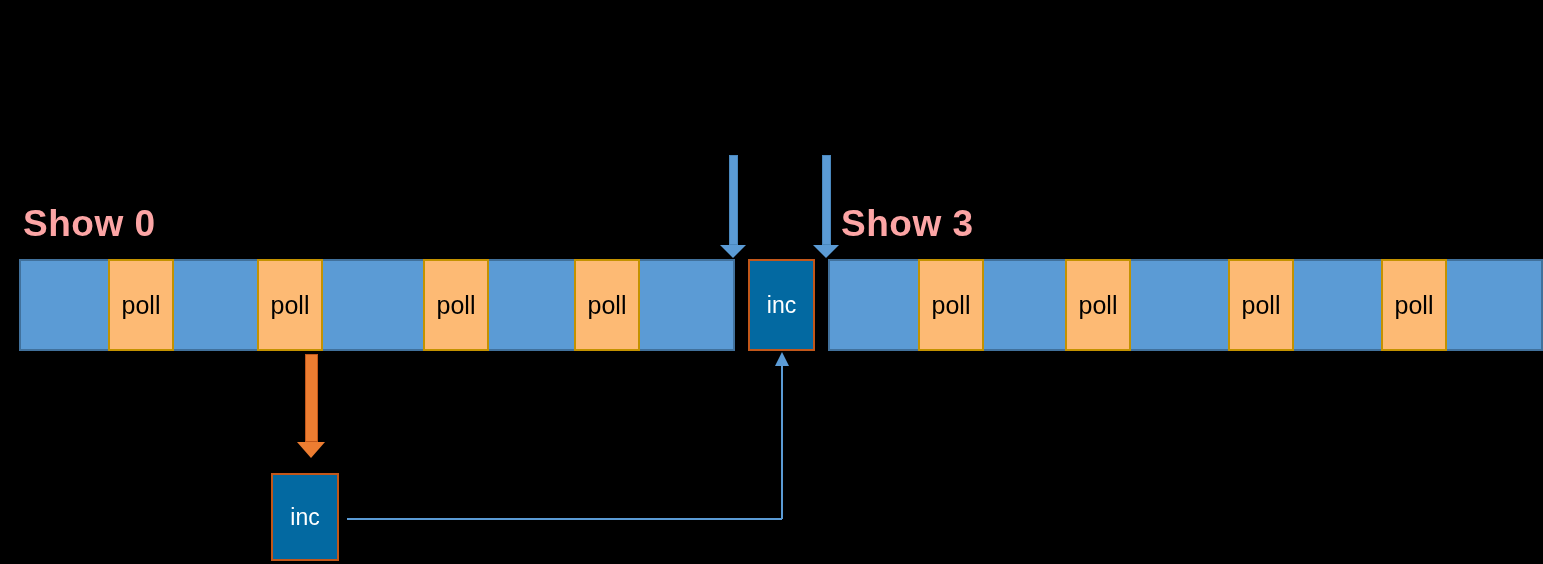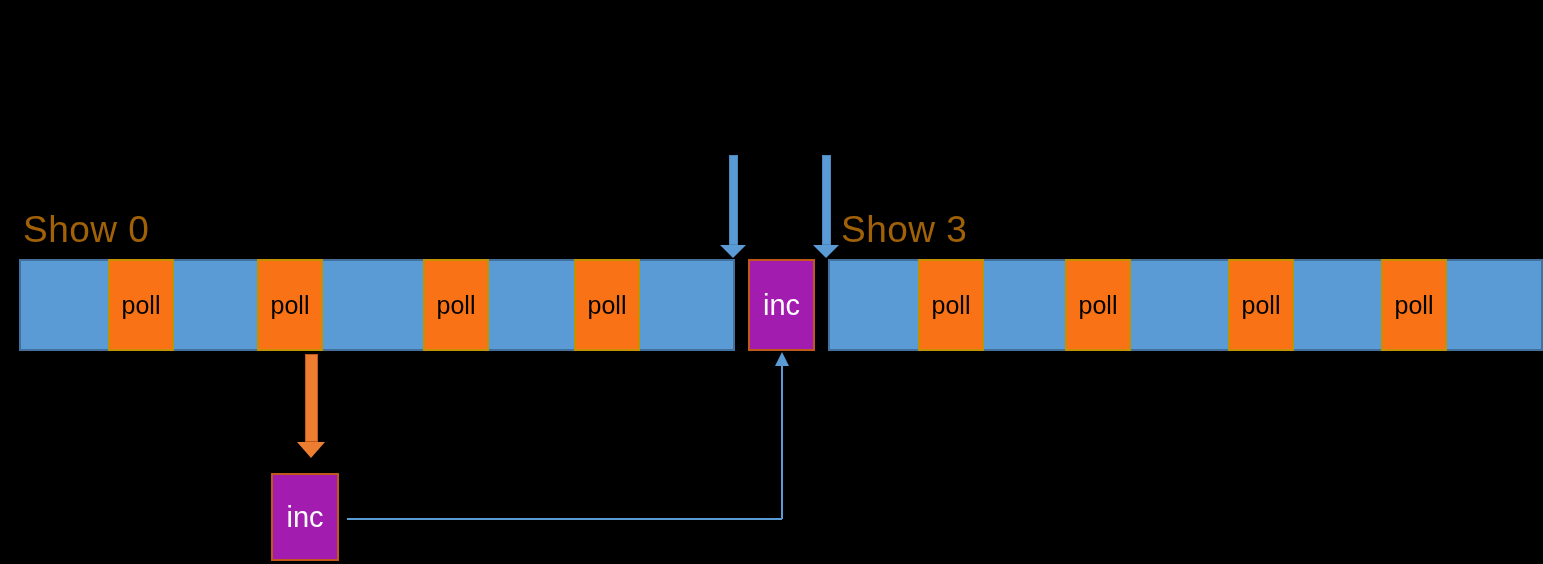--- a/index.html
+++ b/index.html
@@ -9,27 +9,26 @@
     height: 564px;
     background: #000000;
     overflow: hidden;
     font-family: "Liberation Sans", sans-serif;
   }
   .layer { position: absolute; inset: 0; }
 
   
   .heading {
     position: absolute;
-    color: #a16207;
+    color: #fca5a5;
     font-size: 37px;
-    font-weight: 400;
+    font-weight: 700;
     letter-spacing: 0.5px;
     white-space: nowrap;
     line-height: 1;
-    margin-top: 6px;
   }
   #show0 { left: 23px;  top: 205px; }
   #show1 { left: 841px; top: 205px; }
 
   
   .frame-bar {
     position: absolute;
     top: 259px;
     height: 92px;
     background: #5B9BD5;
@@ -38,42 +37,42 @@
   }
   #frame1-bar { left: 19px;  width: 716px; }
   #frame2-bar { left: 828px; width: 715px; }
 
   
   .poll-box {
     position: absolute;
     top: 259px;
     height: 92px;
     width: 66px;
-    background: #f97316;
+    background: #fdba74;
     border: 2px solid #C49200;
     box-sizing: border-box;
     display: flex;
     align-items: center;
     justify-content: center;
     color: #000000;
     font-size: 25px;
     line-height: 1;
   }
 
   
   .inc-box {
     position: absolute;
-    background: #a21caf;
+    background: #0369a1;
     border: 2px solid #C2571A;
     box-sizing: border-box;
     display: flex;
     align-items: center;
     justify-content: center;
     color: #FFFFFF;
-    font-size: 29px;
+    font-size: 23px;
     line-height: 1;
   }
   #inc-top    { left: 748px; top: 259px; width: 67px; height: 92px; }
   #inc-bottom { left: 271px; top: 473px; width: 68px; height: 88px; }
 
   
   .block-arrow {
     position: absolute;
     display: flex;
     flex-direction: column;

